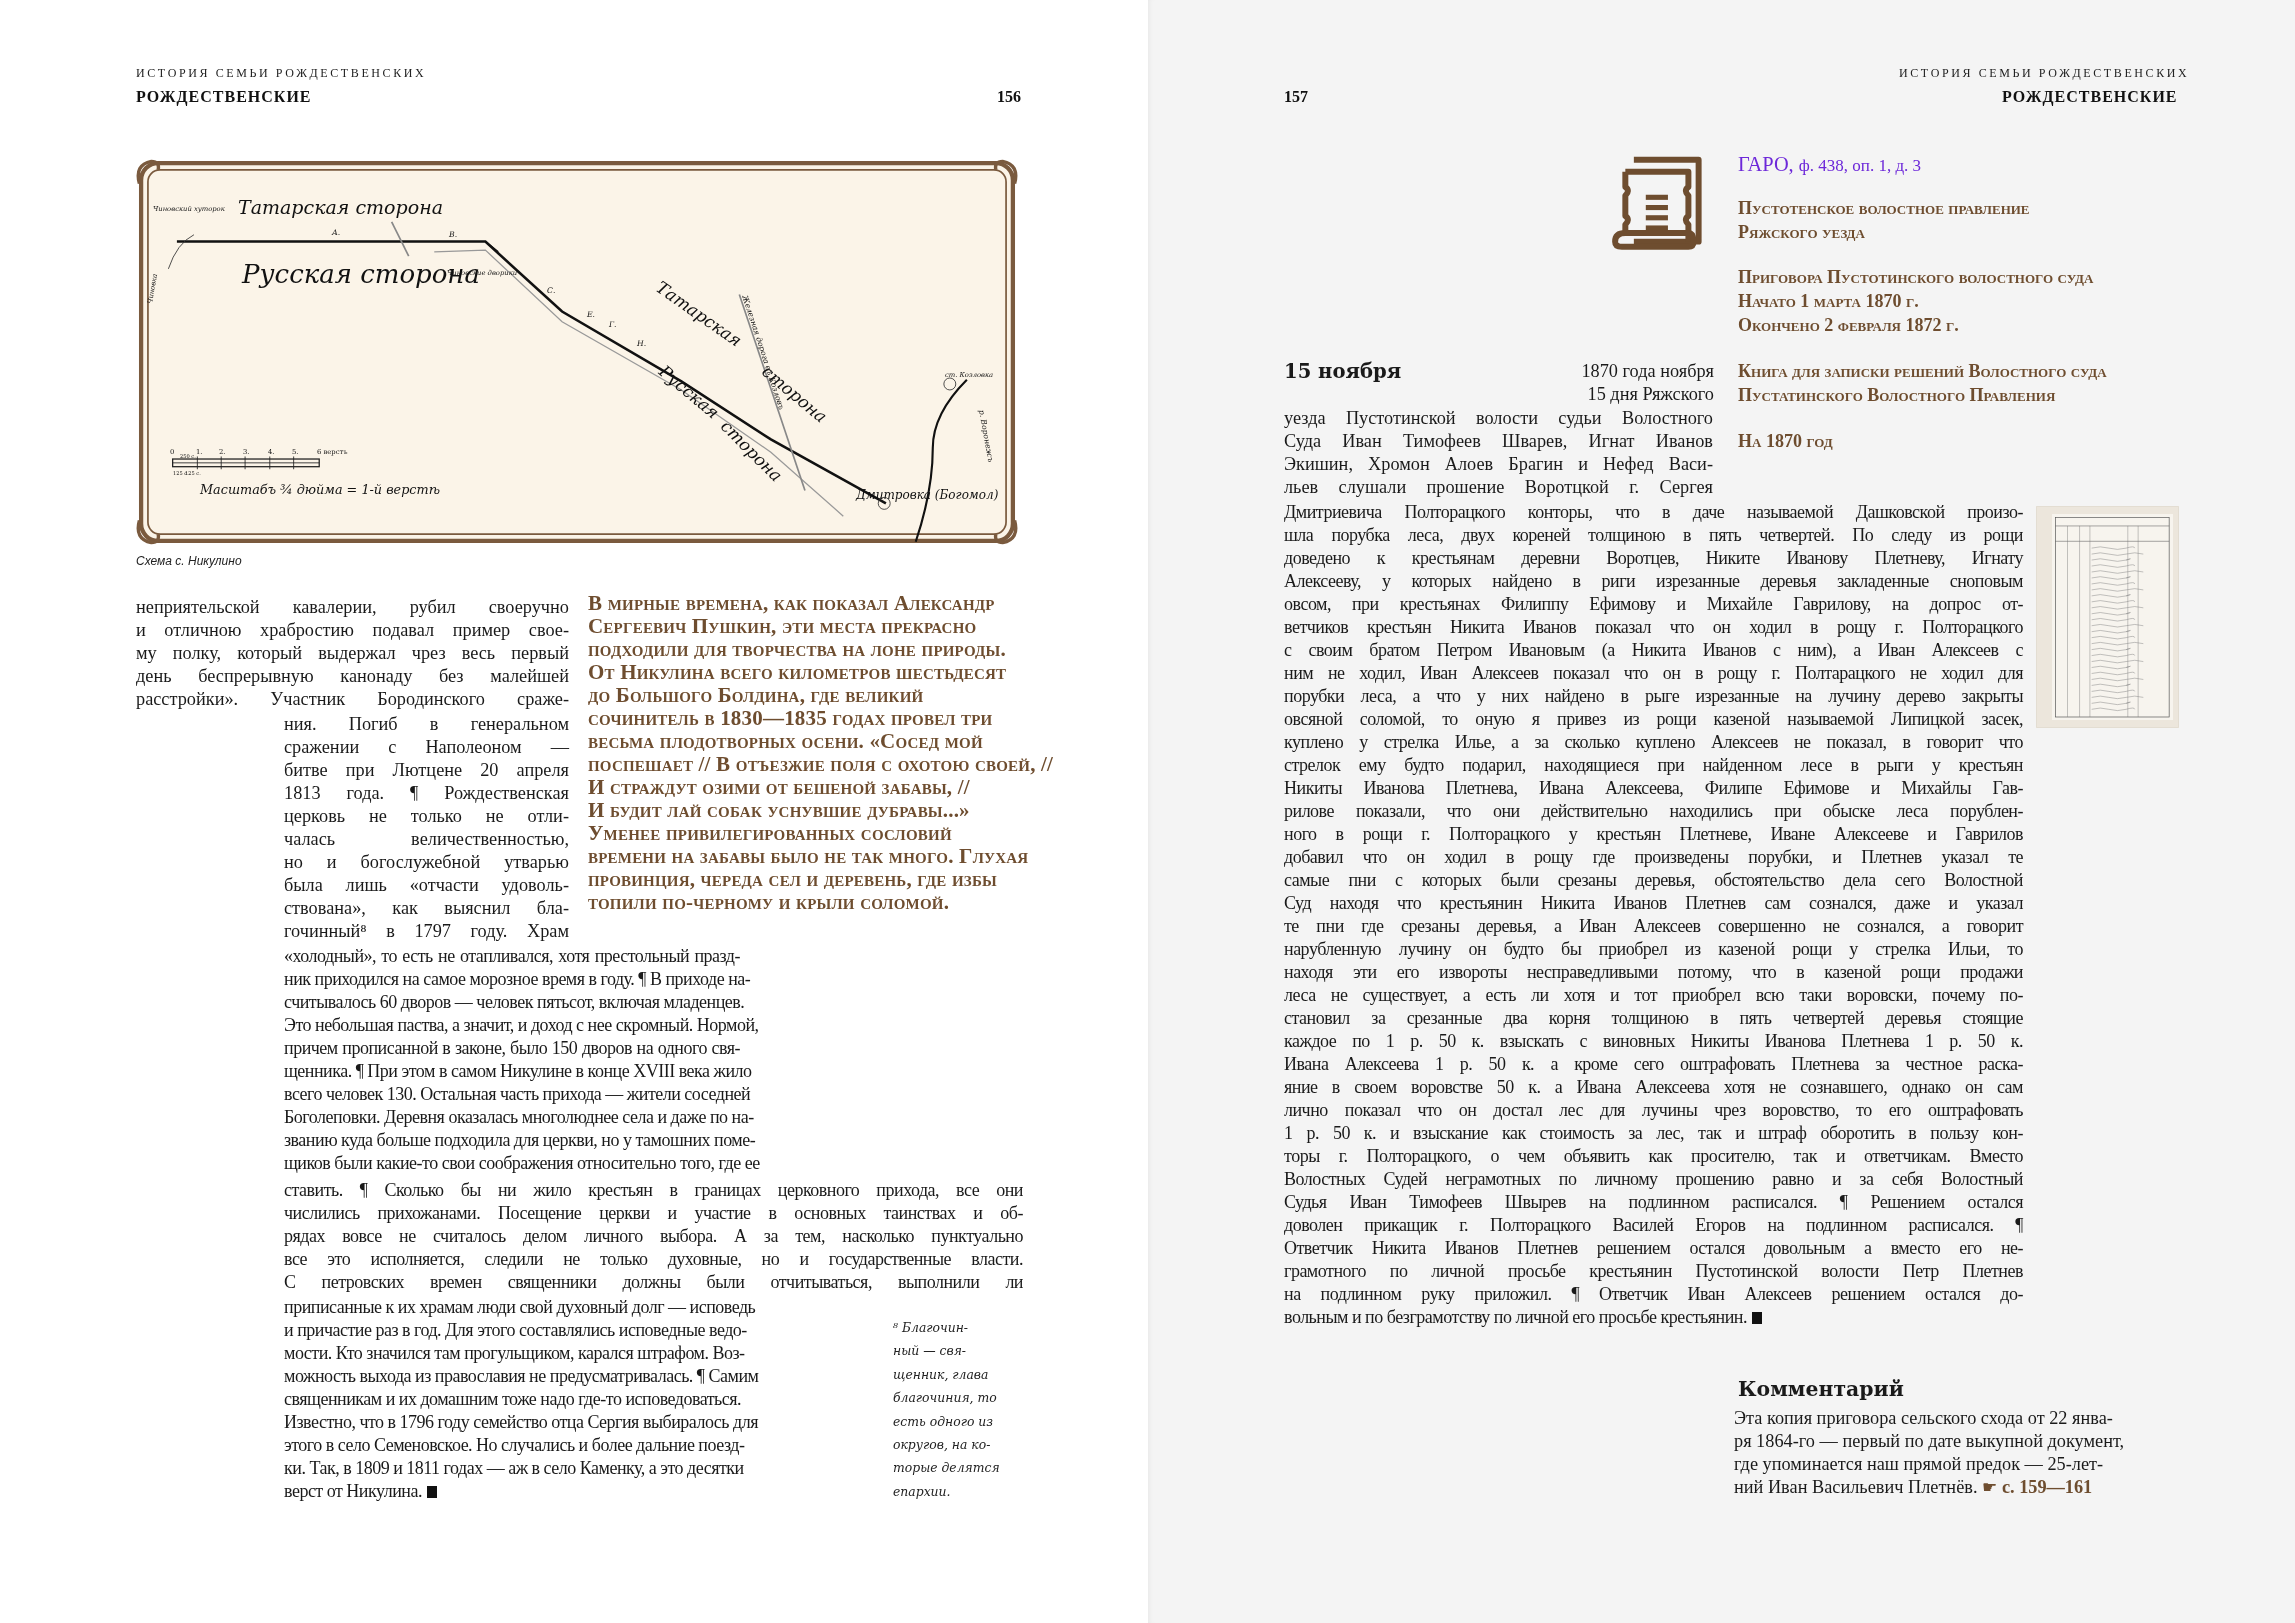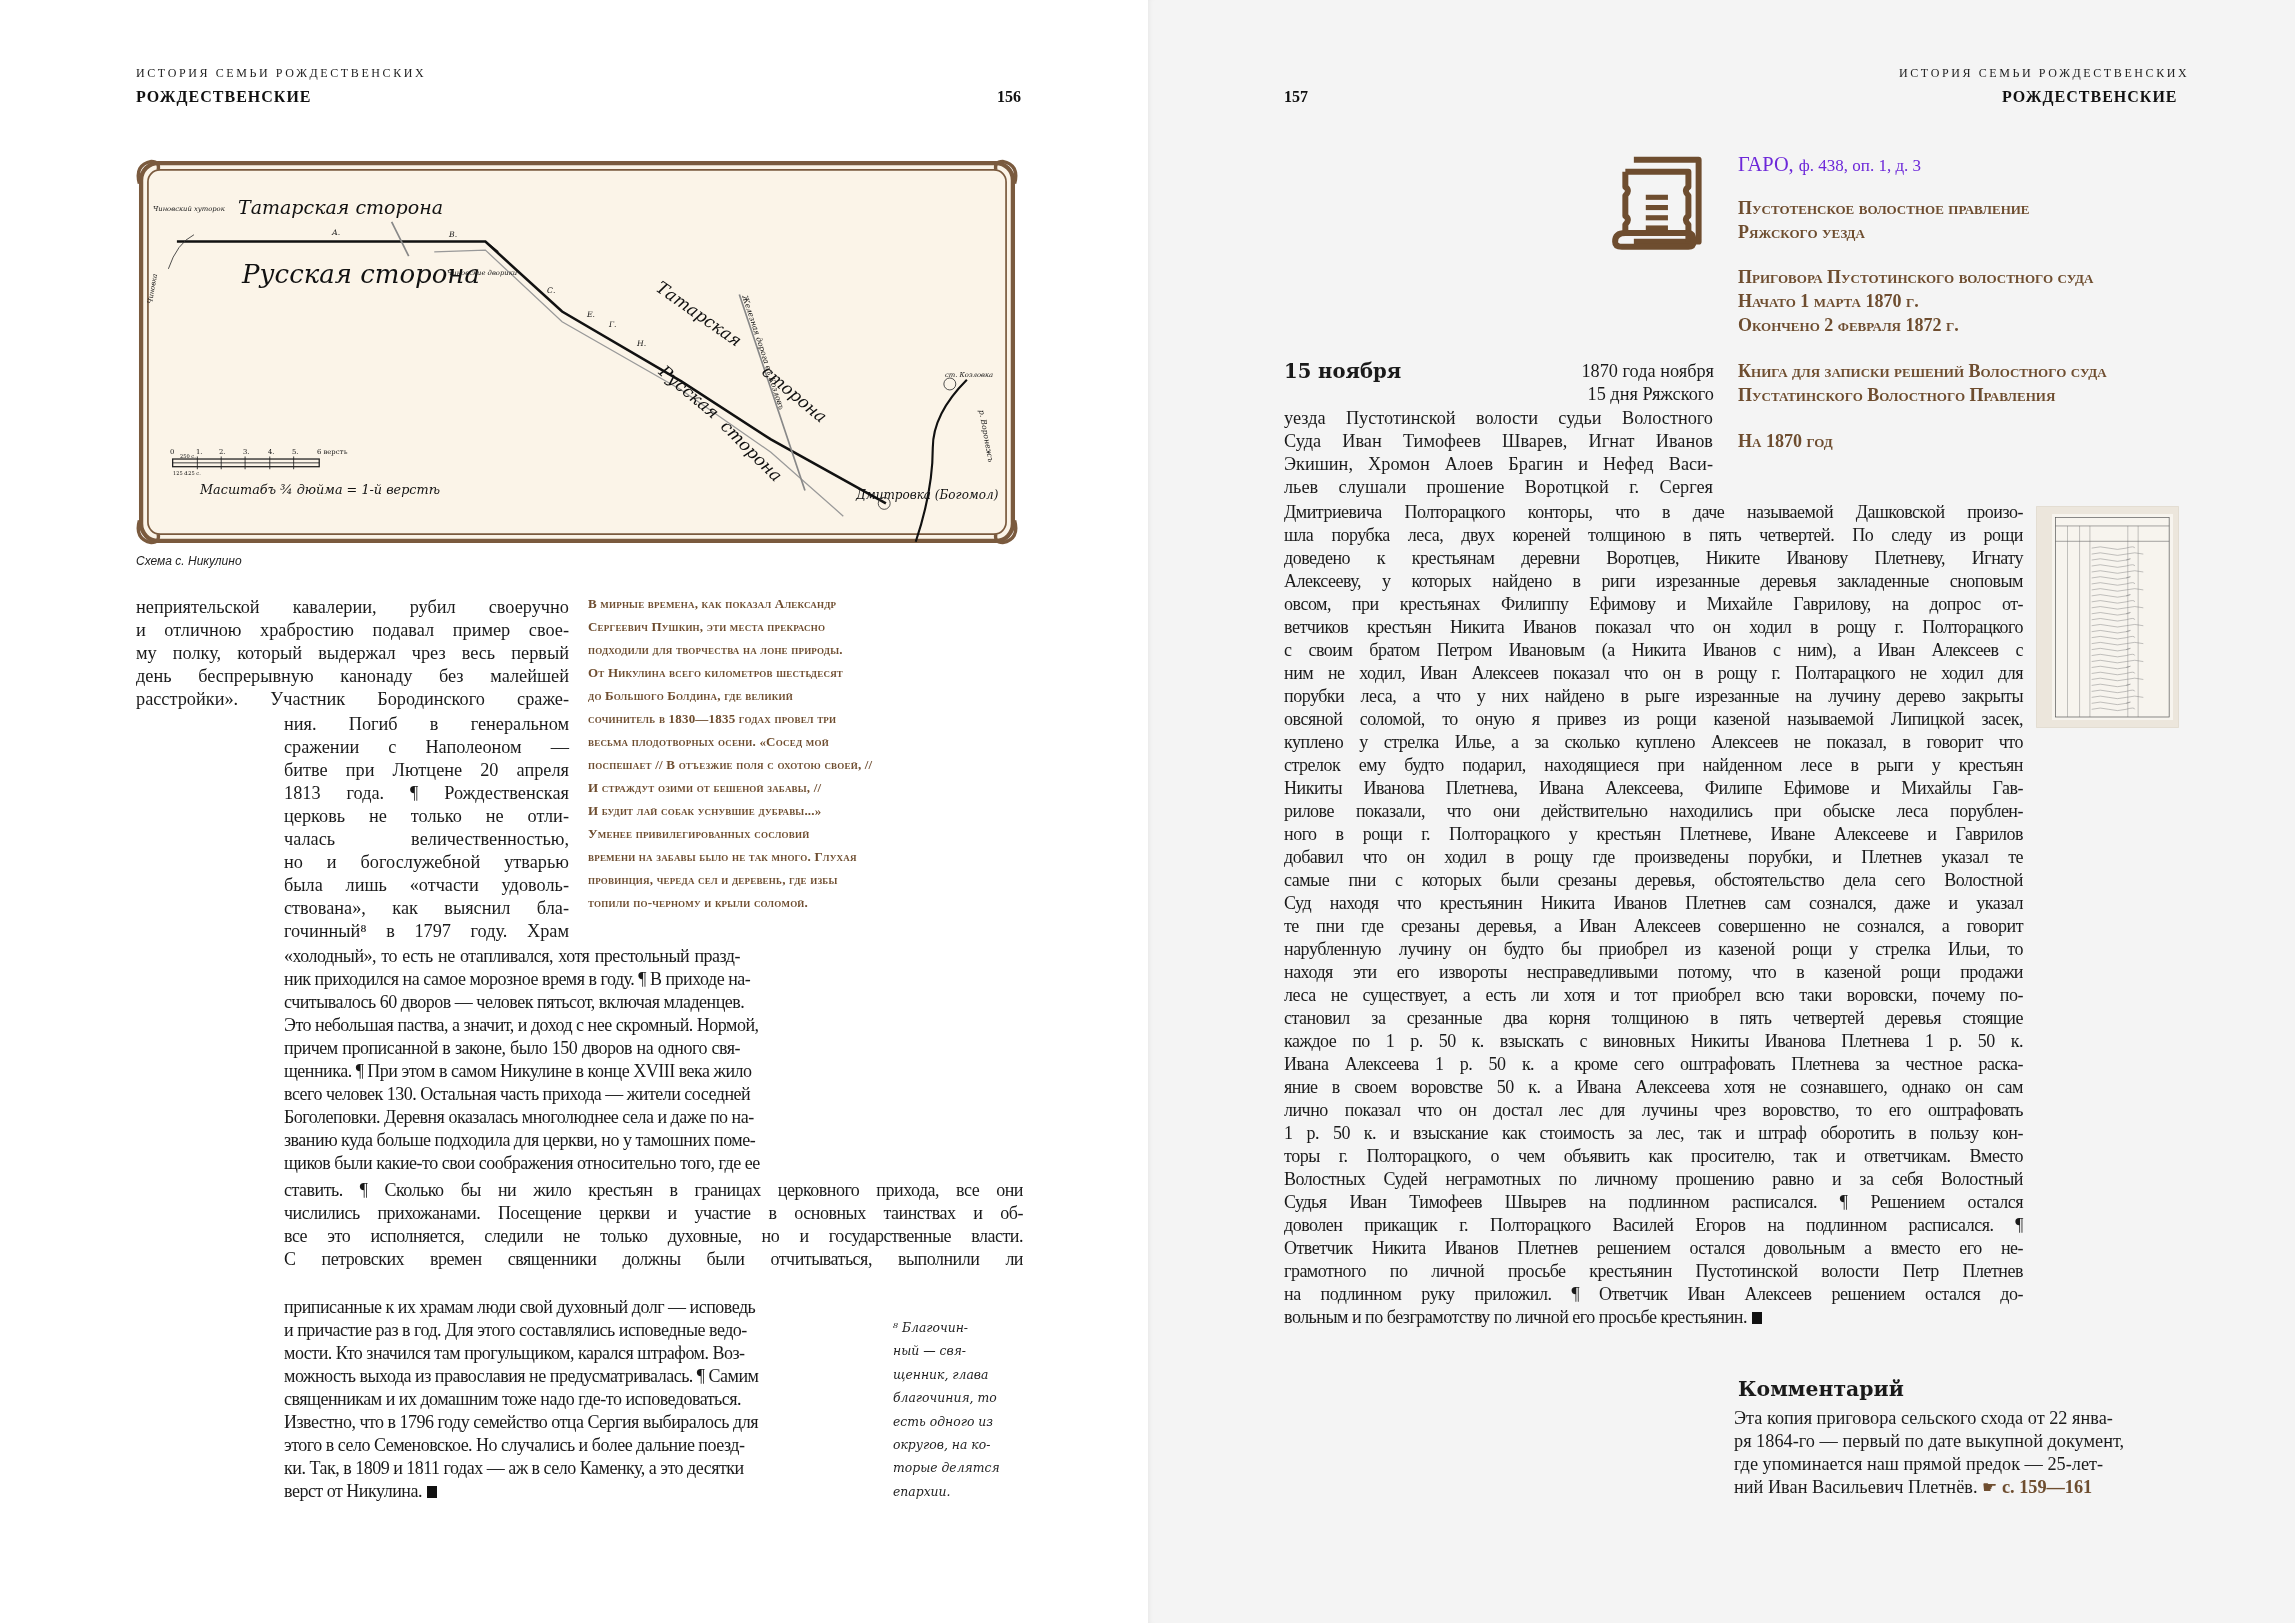--- a/index.html
+++ b/index.html
@@ -20,21 +20,21 @@
   .caption { position:absolute; left:136px; top:554px; font-family:Liberation Sans, sans-serif; font-style:italic; font-size:12px; color:#222; }
 
   
   .body-text { position:absolute; font-family:"Liberation Serif", serif; font-size:18.3px; line-height:23px; color:#1a1a1a; text-align:justify; }
   .body-text .ln { display:block; white-space:nowrap; text-align-last:justify; }
   .body-text .ln.last { text-align-last:left; }
   .body-text.cond { font-size:18px; letter-spacing:-0.5px; }
   .endmark { display:inline-block; width:10.2px; height:12px; background:#111; vertical-align:-0.9px; margin-left:5.1px; }
 
   .sidebar-quote { position:absolute; left:588px; top:592px; width:464px; font-family:"Liberation Serif", serif; font-weight:bold;
-                   font-size:13px; line-height:23px; color:#6e4d2f; font-variant:small-caps; letter-spacing:0.2px; }
+                   font-size:21px; line-height:23px; color:#6e4d2f; font-variant:small-caps; letter-spacing:0.2px; }
   .sidebar-quote .ln { display:block; white-space:nowrap; }
 
   .footnote { position:absolute; left:893px; top:1316px; width:119px; font-family:"DejaVu Serif", serif; font-style:italic; font-size:12.4px; line-height:23.4px; color:#222; }
   .footnote .ln { display:block; white-space:nowrap; }
 
   
   .archive-icon { position:absolute; left:1610px; top:153px; width:98px; height:98px; }
   .archive-head { position:absolute; left:1738px; top:153px; font-family:"Liberation Serif", serif; font-weight:normal; font-size:20.4px; color:#6d28d9; }
   .archive-head .small { font-size:17px; }
   .archive-line { position:absolute; left:1738px; font-family:"Liberation Serif", serif; font-weight:bold; font-size:18px; color:#6e4d2f; font-variant:small-caps; white-space:nowrap; }
@@ -170,20 +170,21 @@
     <span class="ln">щенника. ¶ При этом в самом Никулине в конце XVIII века жило</span>
     <span class="ln">всего человек 130. Остальная часть прихода — жители соседней</span>
     <span class="ln">Боголеповки. Деревня оказалась многолюднее села и даже по на-</span>
     <span class="ln">званию куда больше подходила для церкви, но у тамошних поме-</span>
     <span class="ln">щиков были какие-то свои соображения относительно того, где ее</span>
   </div>
 
   <div class="body-text cond" style="left:284px;top:1179px;width:739px;">
     <span class="ln">ставить. ¶ Сколько бы ни жило крестьян в границах церковного прихода, все они</span>
     <span class="ln">числились прихожанами. Посещение церкви и участие в основных таинствах и об-</span>
+    <span class="ln">рядах вовсе не считалось делом личного выбора. А за тем, насколько пунктуально</span>
     <span class="ln">все это исполняется, следили не только духовные, но и государственные власти.</span>
     <span class="ln">С петровских времен священники должны были отчитываться, выполнили ли</span>
   </div>
 
   <div class="body-text cond" style="left:284px;top:1296px;width:456px;">
     <span class="ln">приписанные к их храмам люди свой духовный долг — исповедь</span>
     <span class="ln">и причастие раз в год. Для этого составлялись исповедные ведо-</span>
     <span class="ln">мости. Кто значился там прогульщиком, карался штрафом. Воз-</span>
     <span class="ln">можность выхода из православия не предусматривалась. ¶ Самим</span>
     <span class="ln">священникам и их домашним тоже надо где-то исповедоваться.</span>

